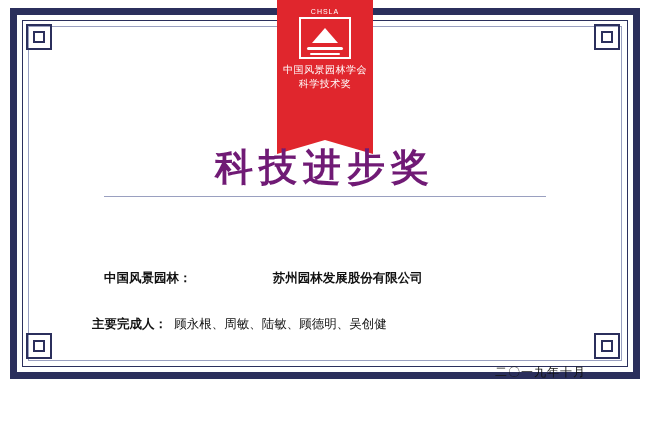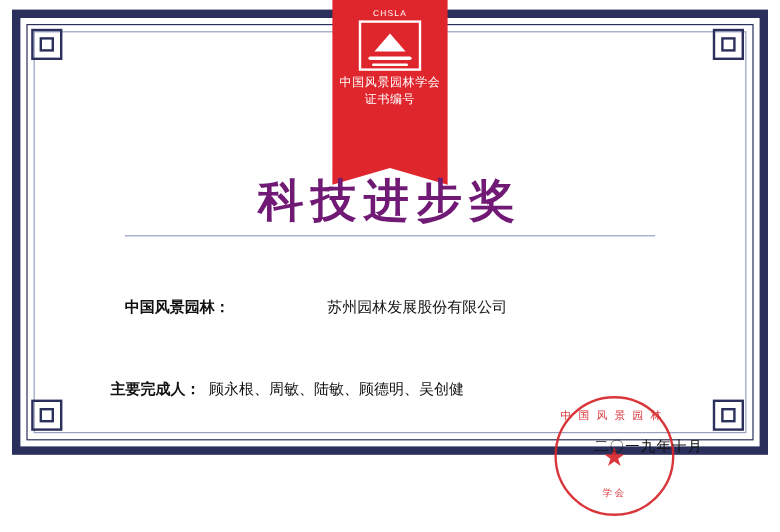--- a/index.html
+++ b/index.html
@@ -196,21 +196,22 @@
     left: 104px;
     right: 104px;
     top: 248px;
     font-size: 12.5px;
     color: #111111;
   }
   .row-unit .label { font-weight: bold; }
   .row-unit .value {
     display: inline-block;
     margin-left: 78px;
-    font-weight: normal;
+    font-weight: bold;
+    margin-top: 22px;
   }
 
   .row-people {
     position: absolute;
     left: 92px;
     right: 104px;
     top: 316px;
     font-size: 12.5px;
     color: #111111;
     font-weight: bold;
@@ -307,40 +308,35 @@
   </div>
 
   <div class="emblem">
     <div class="emblem-top-text">CHSLA</div>
     <div class="emblem-mark">
       <span class="mtn"></span>
       <span class="wave"></span>
       <span class="wave2"></span>
     </div>
     <div class="emblem-name">中国风景园林学会</div>
-    <div class="emblem-name">证书编号</div>
+    <div class="emblem-name">科学技术奖</div>
   </div>
 
   <div class="main-title">科技进步奖</div>
 
   <div class="title-divider"></div>
 
 
   <div class="row-unit">
     <span class="label">中国风景园林：</span>
     <span class="value">苏州园林发展股份有限公司</span>
   </div>
 
   <div class="row-people">
     <span class="label">主要完成人：</span>
     <span class="value">顾永根、周敏、陆敏、顾德明、吴创健</span>
   </div>
 
 
-  <div class="seal">
-    <div class="seal-top">中国风景园林</div>
-    <div class="seal-star">★</div>
-    <div class="seal-bottom">学会</div>
-  </div>
 
   <div class="date-line">二〇一九年十月</div>
 
 </div>
 
 </body></html>

